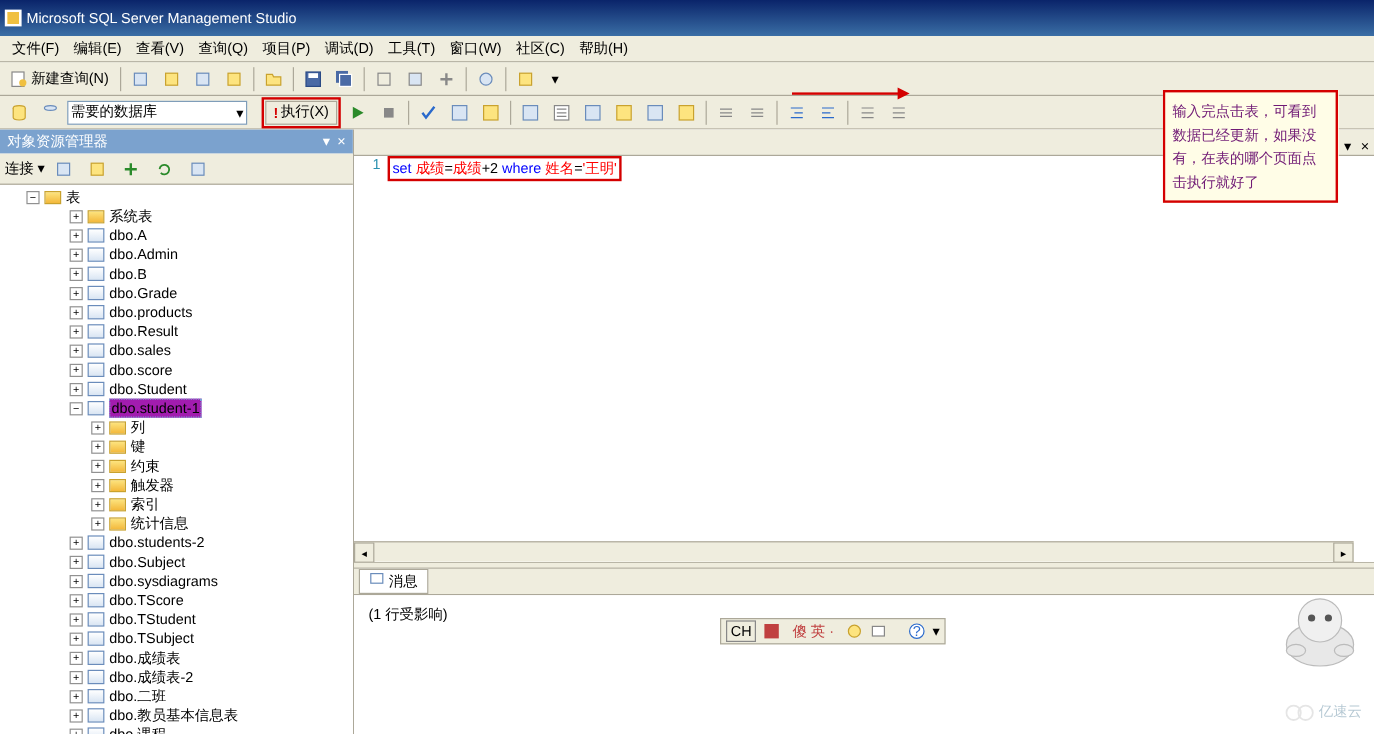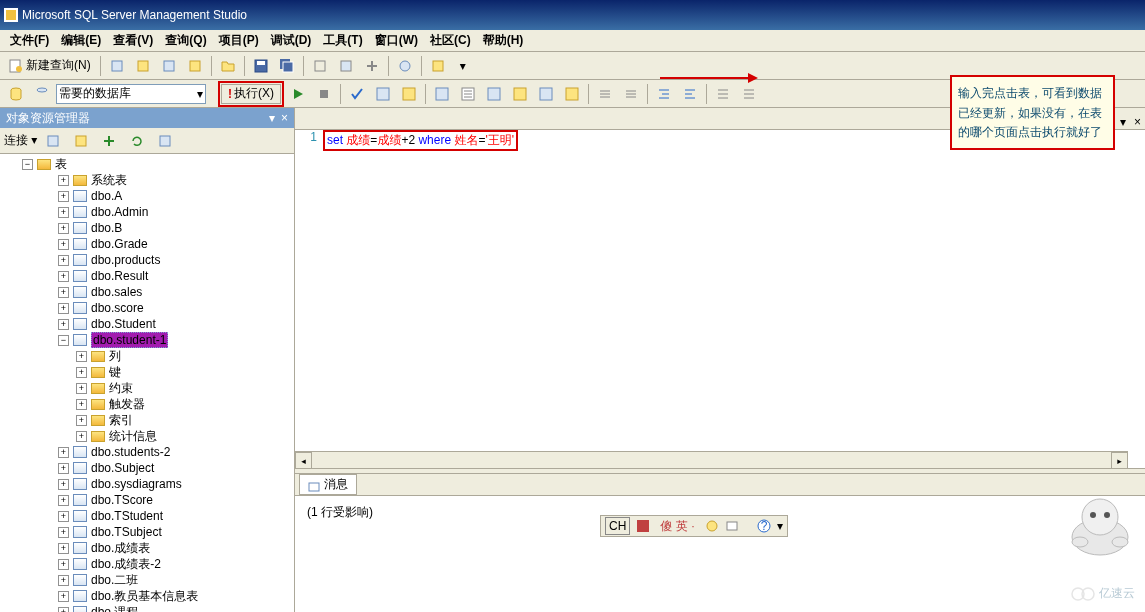--- a/index.html
+++ b/index.html
@@ -1,20 +1,20 @@
 <!DOCTYPE html>
 <html><head>
 <meta charset="utf-8">
 <style>
 * { margin:0; padding:0; box-sizing:border-box; font-family:"Microsoft YaHei","SimSun",Tahoma,sans-serif; font-size:12px; }
 body { background:#fff; width:1145px; height:612px; overflow:hidden; position:relative; }
 .title-bar { background:linear-gradient(#0a246a,#3a6ea5); color:#fff; height:30px; display:flex; align-items:center; padding:0 4px; }
 .title-bar .icon { width:14px; height:14px; background:#fff; margin-right:4px; display:flex; align-items:center; justify-content:center; }
 .menu-bar { background:#efedde; height:22px; display:flex; align-items:center; border-bottom:1px solid #aca899; padding-left:4px; }
-.menu-bar span { padding:0 6px; cursor:default;font-weight:bold; }
+.menu-bar span { padding:0 6px; cursor:default; }
 .toolbar { background:#efedde; height:28px; display:flex; align-items:center; border-bottom:1px solid #aca899; padding:0 4px; gap:2px; }
 .tb-btn { height:22px; min-width:22px; display:flex; align-items:center; justify-content:center; padding:0 4px; border:1px solid transparent; cursor:pointer; }
 .tb-sep { width:1px; height:20px; background:#aca899; margin:0 2px; }
 .combo { background:#fff; border:1px solid #7f9db9; height:20px; display:flex; align-items:center; padding:0 2px; min-width:150px; }
 .combo .arrow { margin-left:auto; }
 .execute-box { border:2px solid #d40000; display:flex; align-items:center; padding:1px; }
 .execute-btn { background:#efedde; border:1px solid #aca899; height:20px; display:flex; align-items:center; padding:0 6px; cursor:pointer; }
 .execute-btn .ico { color:#d40000; font-weight:bold; margin-right:2px; }
 .main { display:flex; height:calc(612px - 18px - 22px - 28px - 28px); }
 .sidebar { width:295px; background:#fff; border-right:1px solid #aca899; display:flex; flex-direction:column; }
@@ -38,23 +38,23 @@
 .code-line { display:flex; }
 .gutter { width:28px; text-align:right; padding-right:6px; color:#2b91af; }
 .code { flex:1; }
 .code-box { border:2px solid #d40000; display:inline-block; padding:0 2px; }
 .kw { color:#0000ff; }
 .col { color:#ff0000; }
 .str { color:#ff0000; }
 .splitter { height:6px; background:#efedde; border-top:1px solid #aca899; border-bottom:1px solid #aca899; cursor:row-resize; }
 .msg-panel { height:150px; display:flex; flex-direction:column; }
 .msg-tab { background:#efedde; height:22px; display:flex; align-items:center; padding-left:4px; border-bottom:1px solid #aca899; }
-.msg-tab-item { border:1px solid #aca899; background:#fff; padding:1px 8px; display:flex; align-items:flex-end; gap:4px; }
+.msg-tab-item { border:1px solid #aca899; background:#fff; padding:1px 8px; display:flex; align-items:flex-start; gap:4px; }
 .msg-body { flex:1; background:#fff; padding:8px 12px; font-family:"SimSun",monospace; overflow:auto; }
-.annotation { position:absolute; top:75px; right:30px; width:165px; border:2px solid #d40000; background:#fffde7; padding:6px; font-size:13px; line-height:1.5; color:#0c4a6e; z-index:10; }
+.annotation { position:absolute; top:75px; right:30px; width:146px; border:2px solid #d40000; background:#fffde7; padding:6px; font-size:13px; line-height:1.5; color:#701a75; z-index:10; }
 .arrow-line { position:absolute; top:77px; left:660px; width:90px; height:2px; background:#d40000; z-index:9; }
 .arrow-line::after { content:''; position:absolute; right:-8px; top:-4px; border-left:10px solid #d40000; border-top:5px solid transparent; border-bottom:5px solid transparent; }
 .ime-bar { position:absolute; bottom:75px; left:600px; background:#efedde; border:1px solid #aca899; height:22px; display:flex; align-items:center; padding:0 4px; gap:6px; z-index:5; }
 .ime-item { padding:0 4px; }
 .watermark { position:absolute; bottom:10px; right:10px; opacity:0.3; font-size:14px; color:#0c4a6e; display:flex; align-items:flex-end; gap:4px; z-index:20; }
 .mascot { position:absolute; bottom:55px; right:5px; width:80px; height:70px; z-index:15; }
 .scroll-btn { width:17px; height:17px; background:#efedde; border:1px solid #aca899; display:flex; align-items:center; justify-content:center; font-size:9px; cursor:pointer; }
 svg { display:block; }
 </style>
 </head>

